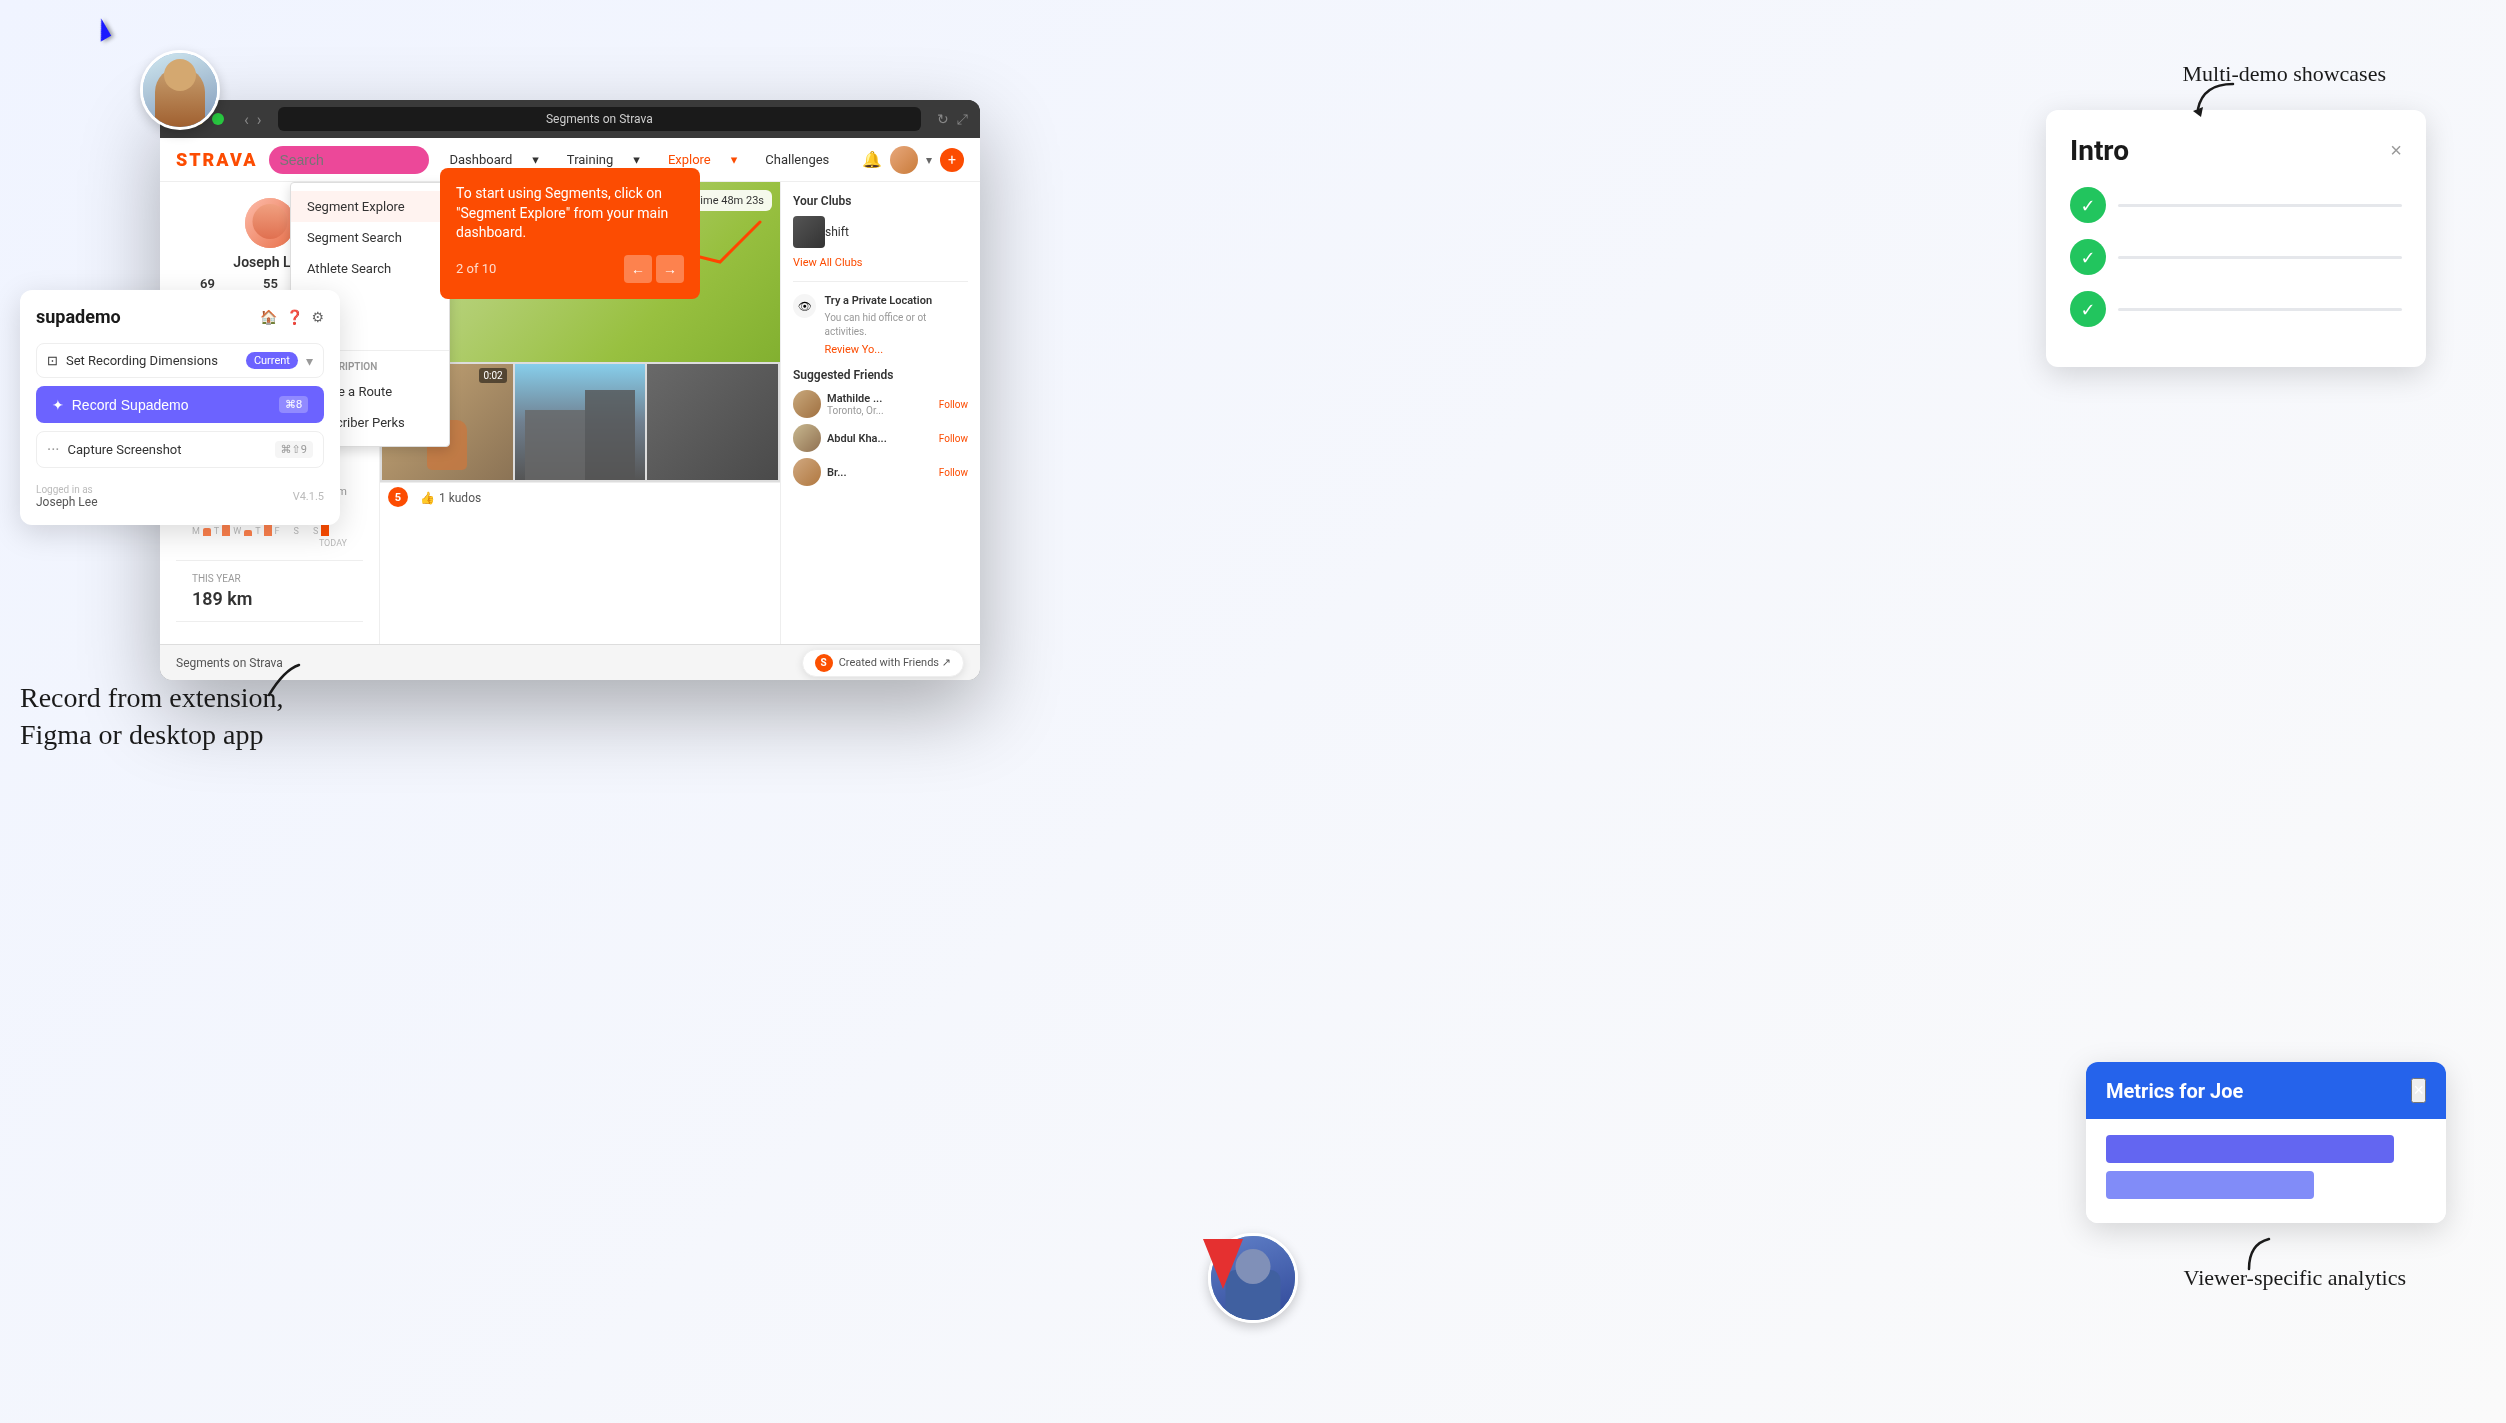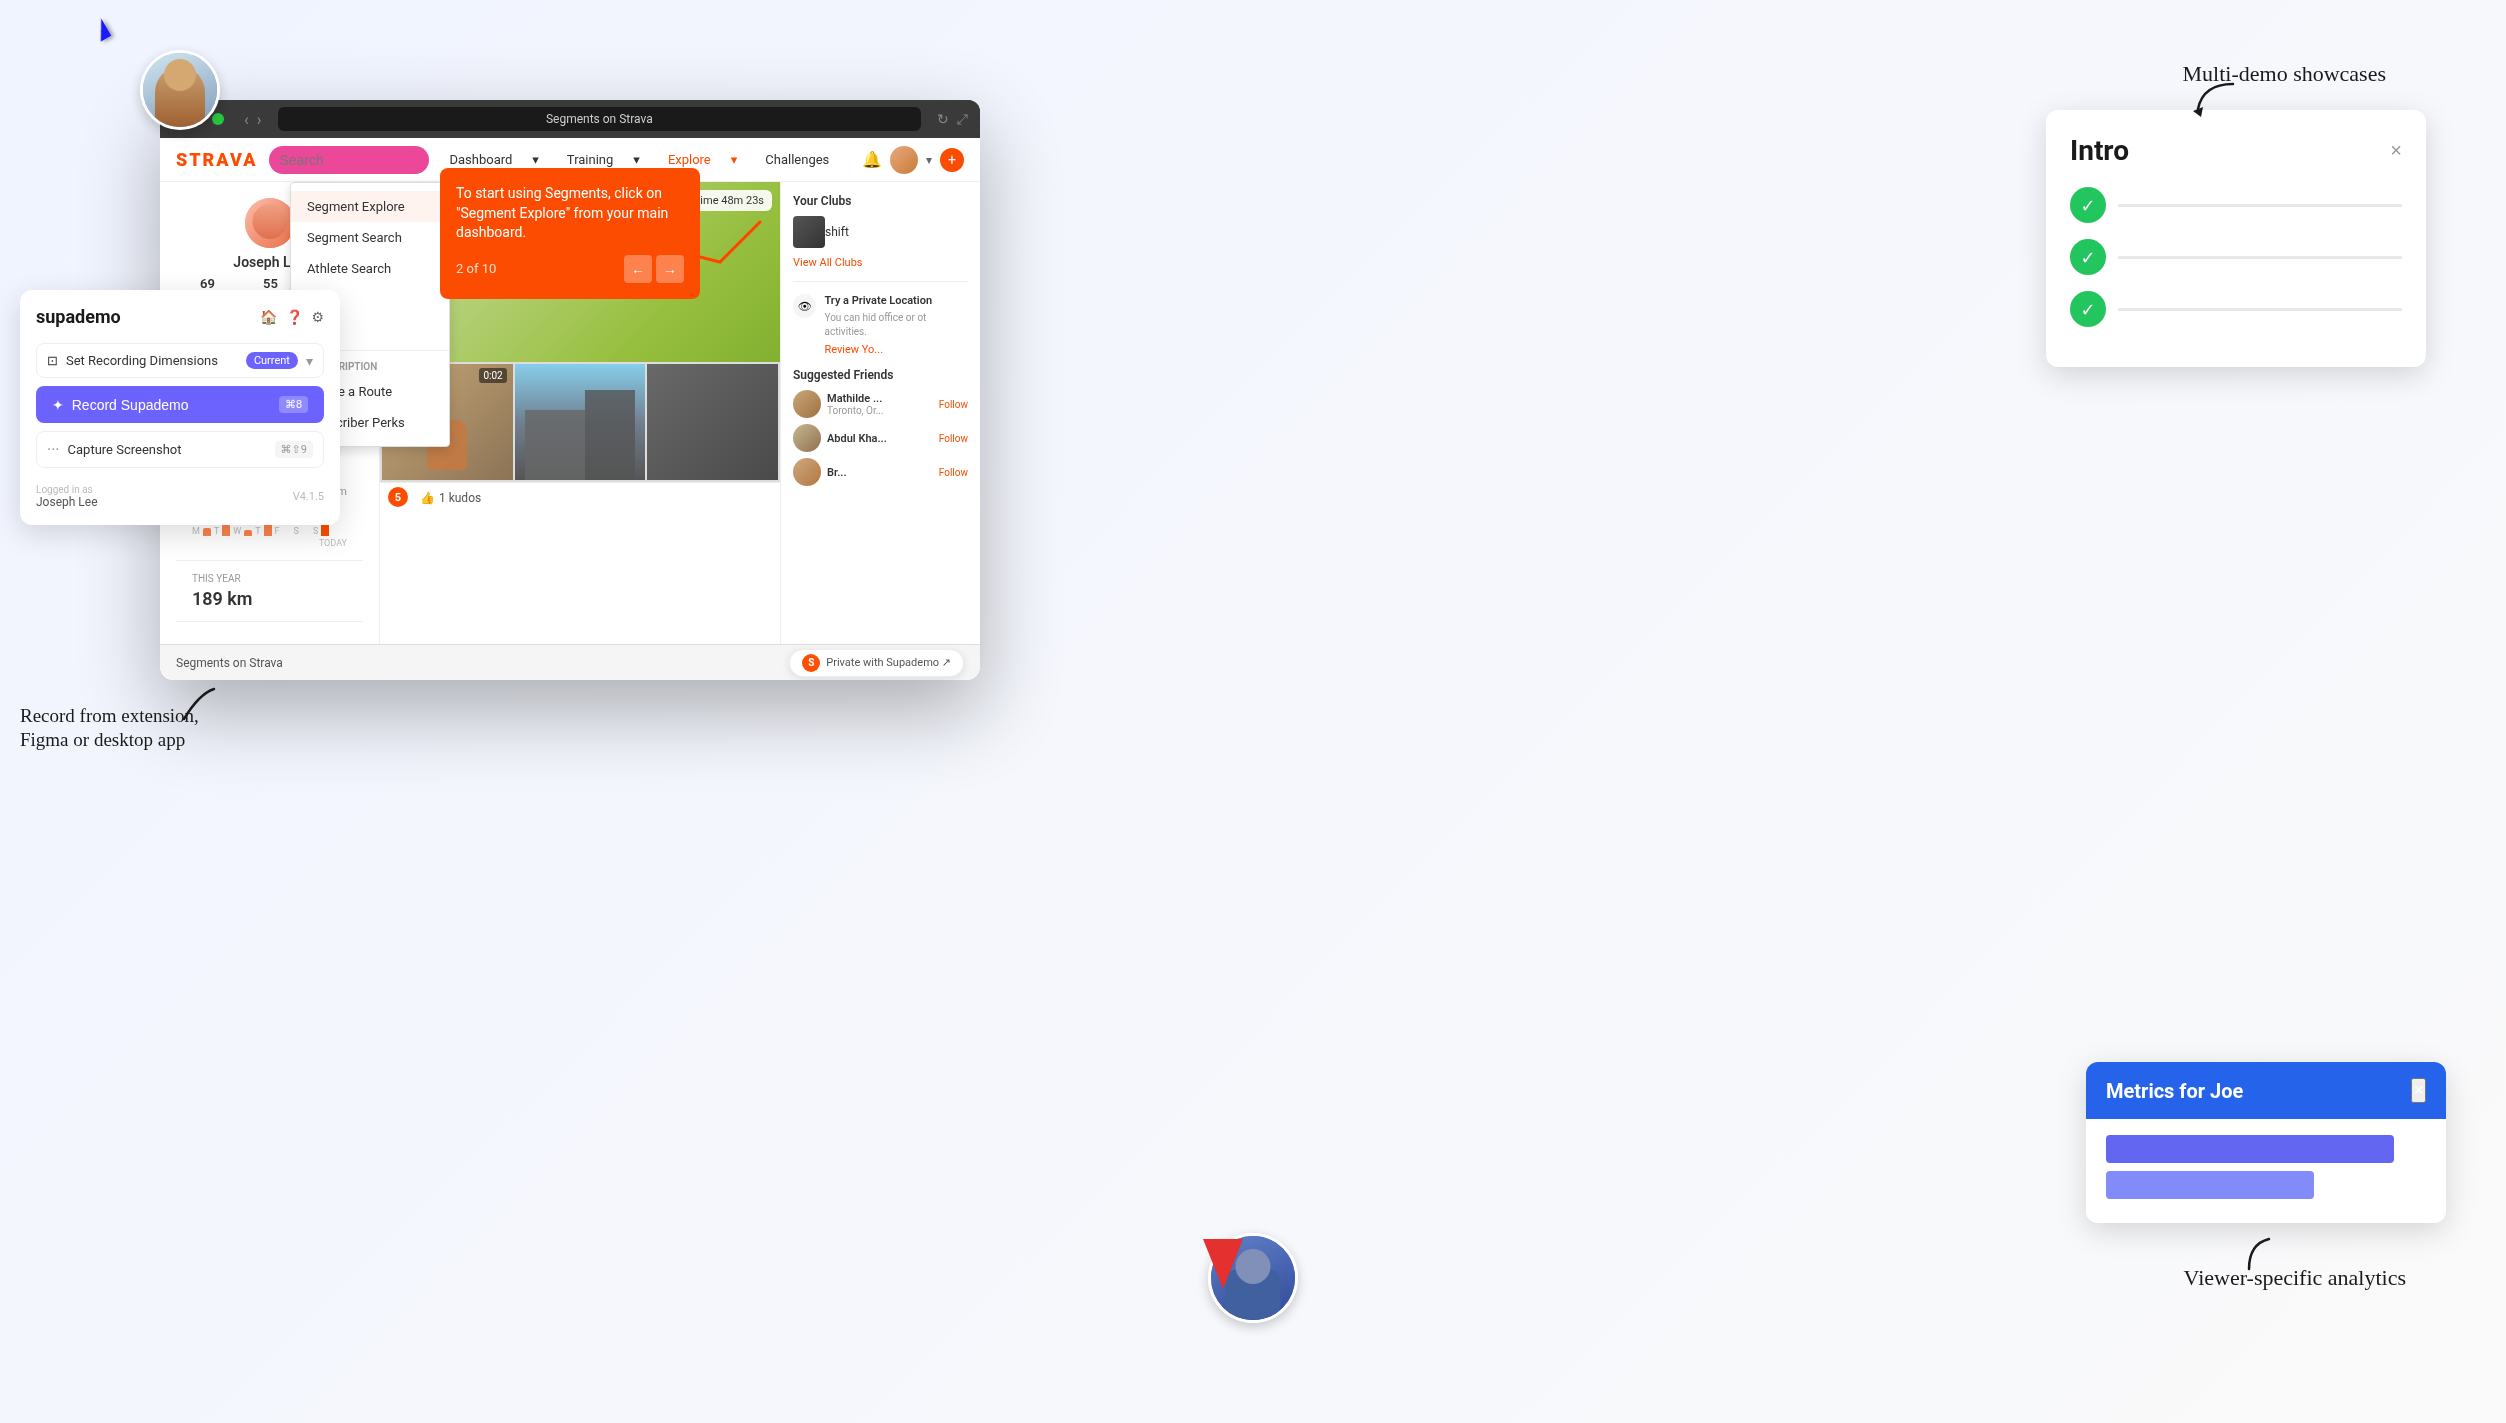--- a/index.html
+++ b/index.html
@@ -925,21 +925,21 @@
           <button class="tooltip-nav-btn">→</button>
         </div>
       </div>
     </div>
 
     <div class="browser-bottom-bar">
       <span>Segments on Strava</span>
 
       <div class="created-badge" style="position:static;margin-left:auto;">
         <div class="supademo-s-icon">S</div>
-        <span>Private with Supademo ↗</span>
+        <span>Created with Friends ↗</span>
       </div>
     </div>
   </div>
 </div>
 
 <div class="supademo-panel">
   <div class="supademo-header">
     <div class="supademo-logo">supademo</div>
     <div class="supademo-header-icons">
       <span>🏠</span>
@@ -1029,21 +1029,21 @@
 
 <div class="annotation" style="top:60px;right:120px;">
   <span>Multi-demo showcases</span>
   
   <svg style="position:absolute;bottom:-30px;left:0;" width="60" height="40" viewBox="0 0 60 40">
     <path d="M50,5 Q20,5 15,30" stroke="#1a1a1a" stroke-width="2.5" fill="none" stroke-linecap="round"></path>
     <polygon points="10,32 20,28 18,38" fill="#1a1a1a"></polygon>
   </svg>
 </div>
 
-<div class="annotation" style="bottom:670px;left:20px;font-size:19px;">
+<div class="annotation" style="bottom:670px;left:20px;font-size:28px;">
   Record from extension,<br>Figma or desktop app
   
   <svg style="position:absolute;top:-20px;right:-20px;" width="40" height="40" viewBox="0 0 40 40">
     <path d="M5,35 Q20,10 35,5" stroke="#1a1a1a" stroke-width="2.5" fill="none" stroke-linecap="round"></path>
   </svg>
 </div>
 
 <div class="annotation" style="bottom:130px;right:100px;">
   <span>Viewer-specific analytics</span>
   <svg style="position:absolute;top:-30px;left:40px;" width="50" height="40" viewBox="0 0 50 40">

